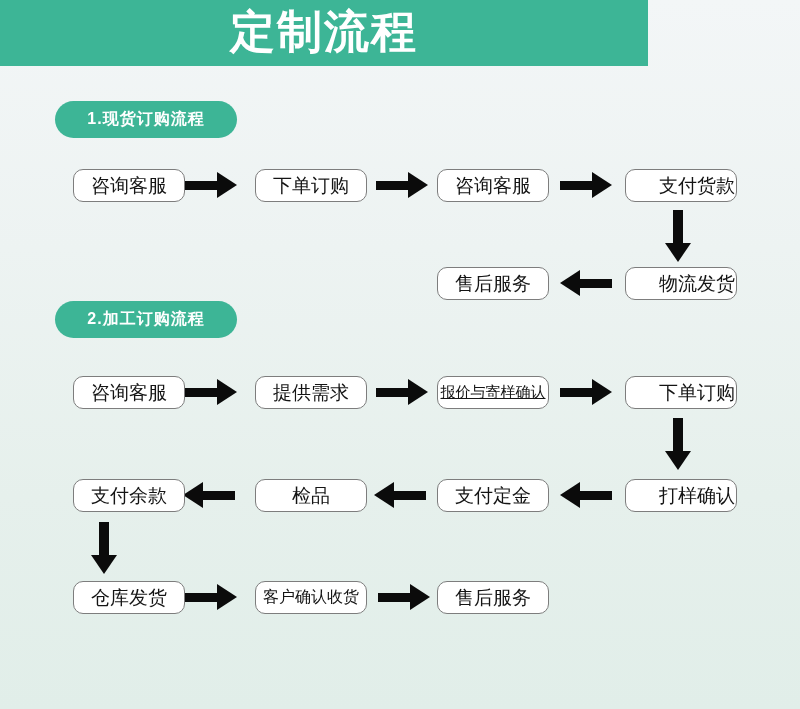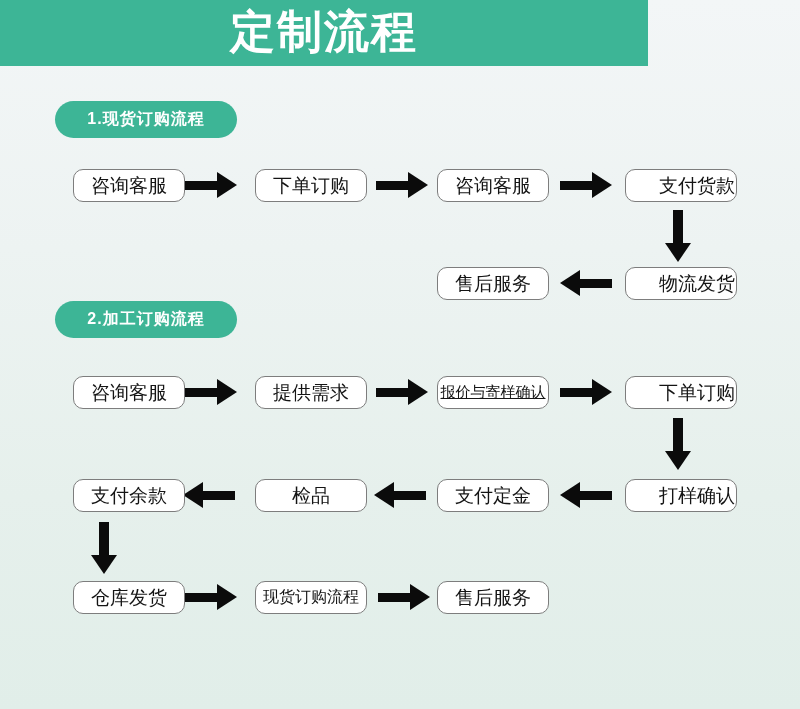--- a/index.html
+++ b/index.html
@@ -198,21 +198,21 @@
     <div class="arrow-v" style="left:91px; top:522px;">
         <div class="shaft"></div>
         <div class="head"></div>
       </div>
 
     <div class="box c1 r5">仓库发货</div>
     <div class="arrow-h" style="left:185px; top:584px;">
         <div class="shaft"></div>
         <div class="head"></div>
       </div>
-    <div class="box c2 r5 mid">现货订购流程</div>
+    <div class="box c2 r5 mid">客户确认收货</div>
     <div class="arrow-h" style="left:378px; top:584px;">
         <div class="shaft"></div>
         <div class="head"></div>
       </div>
     <div class="box c3 r5">售后服务</div>
   </div>
 
 </div>
 
 </body></html>

